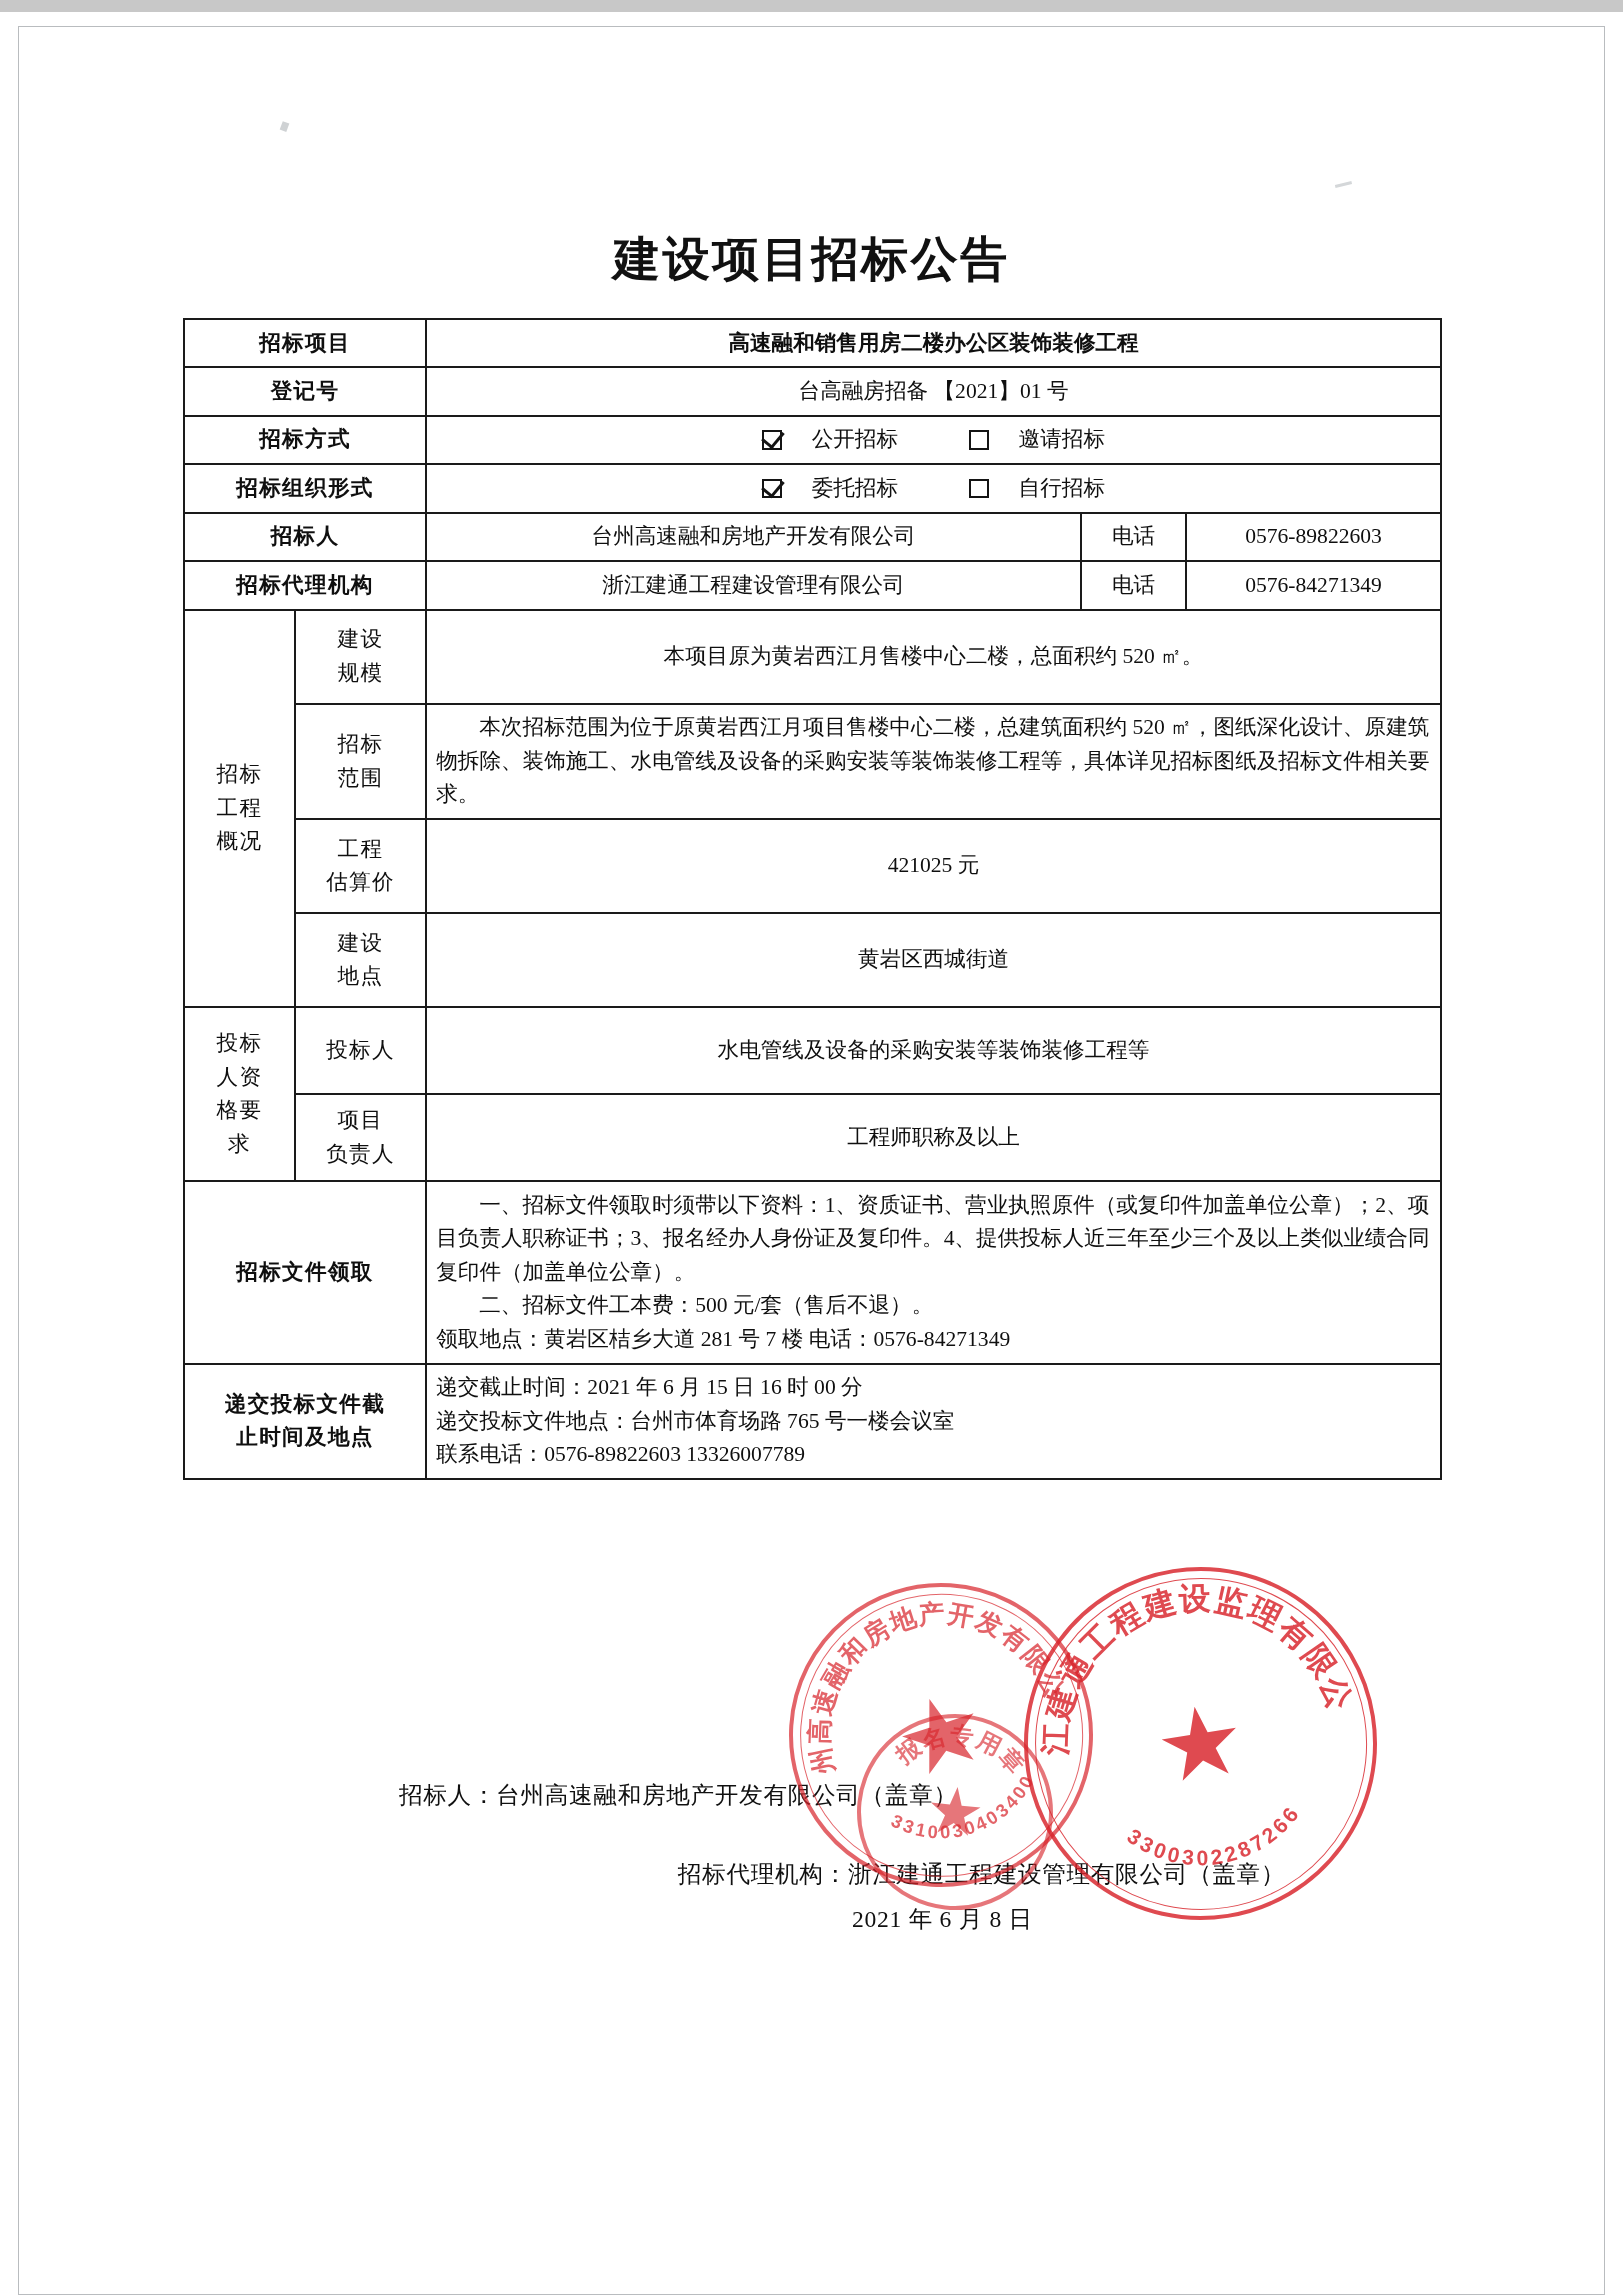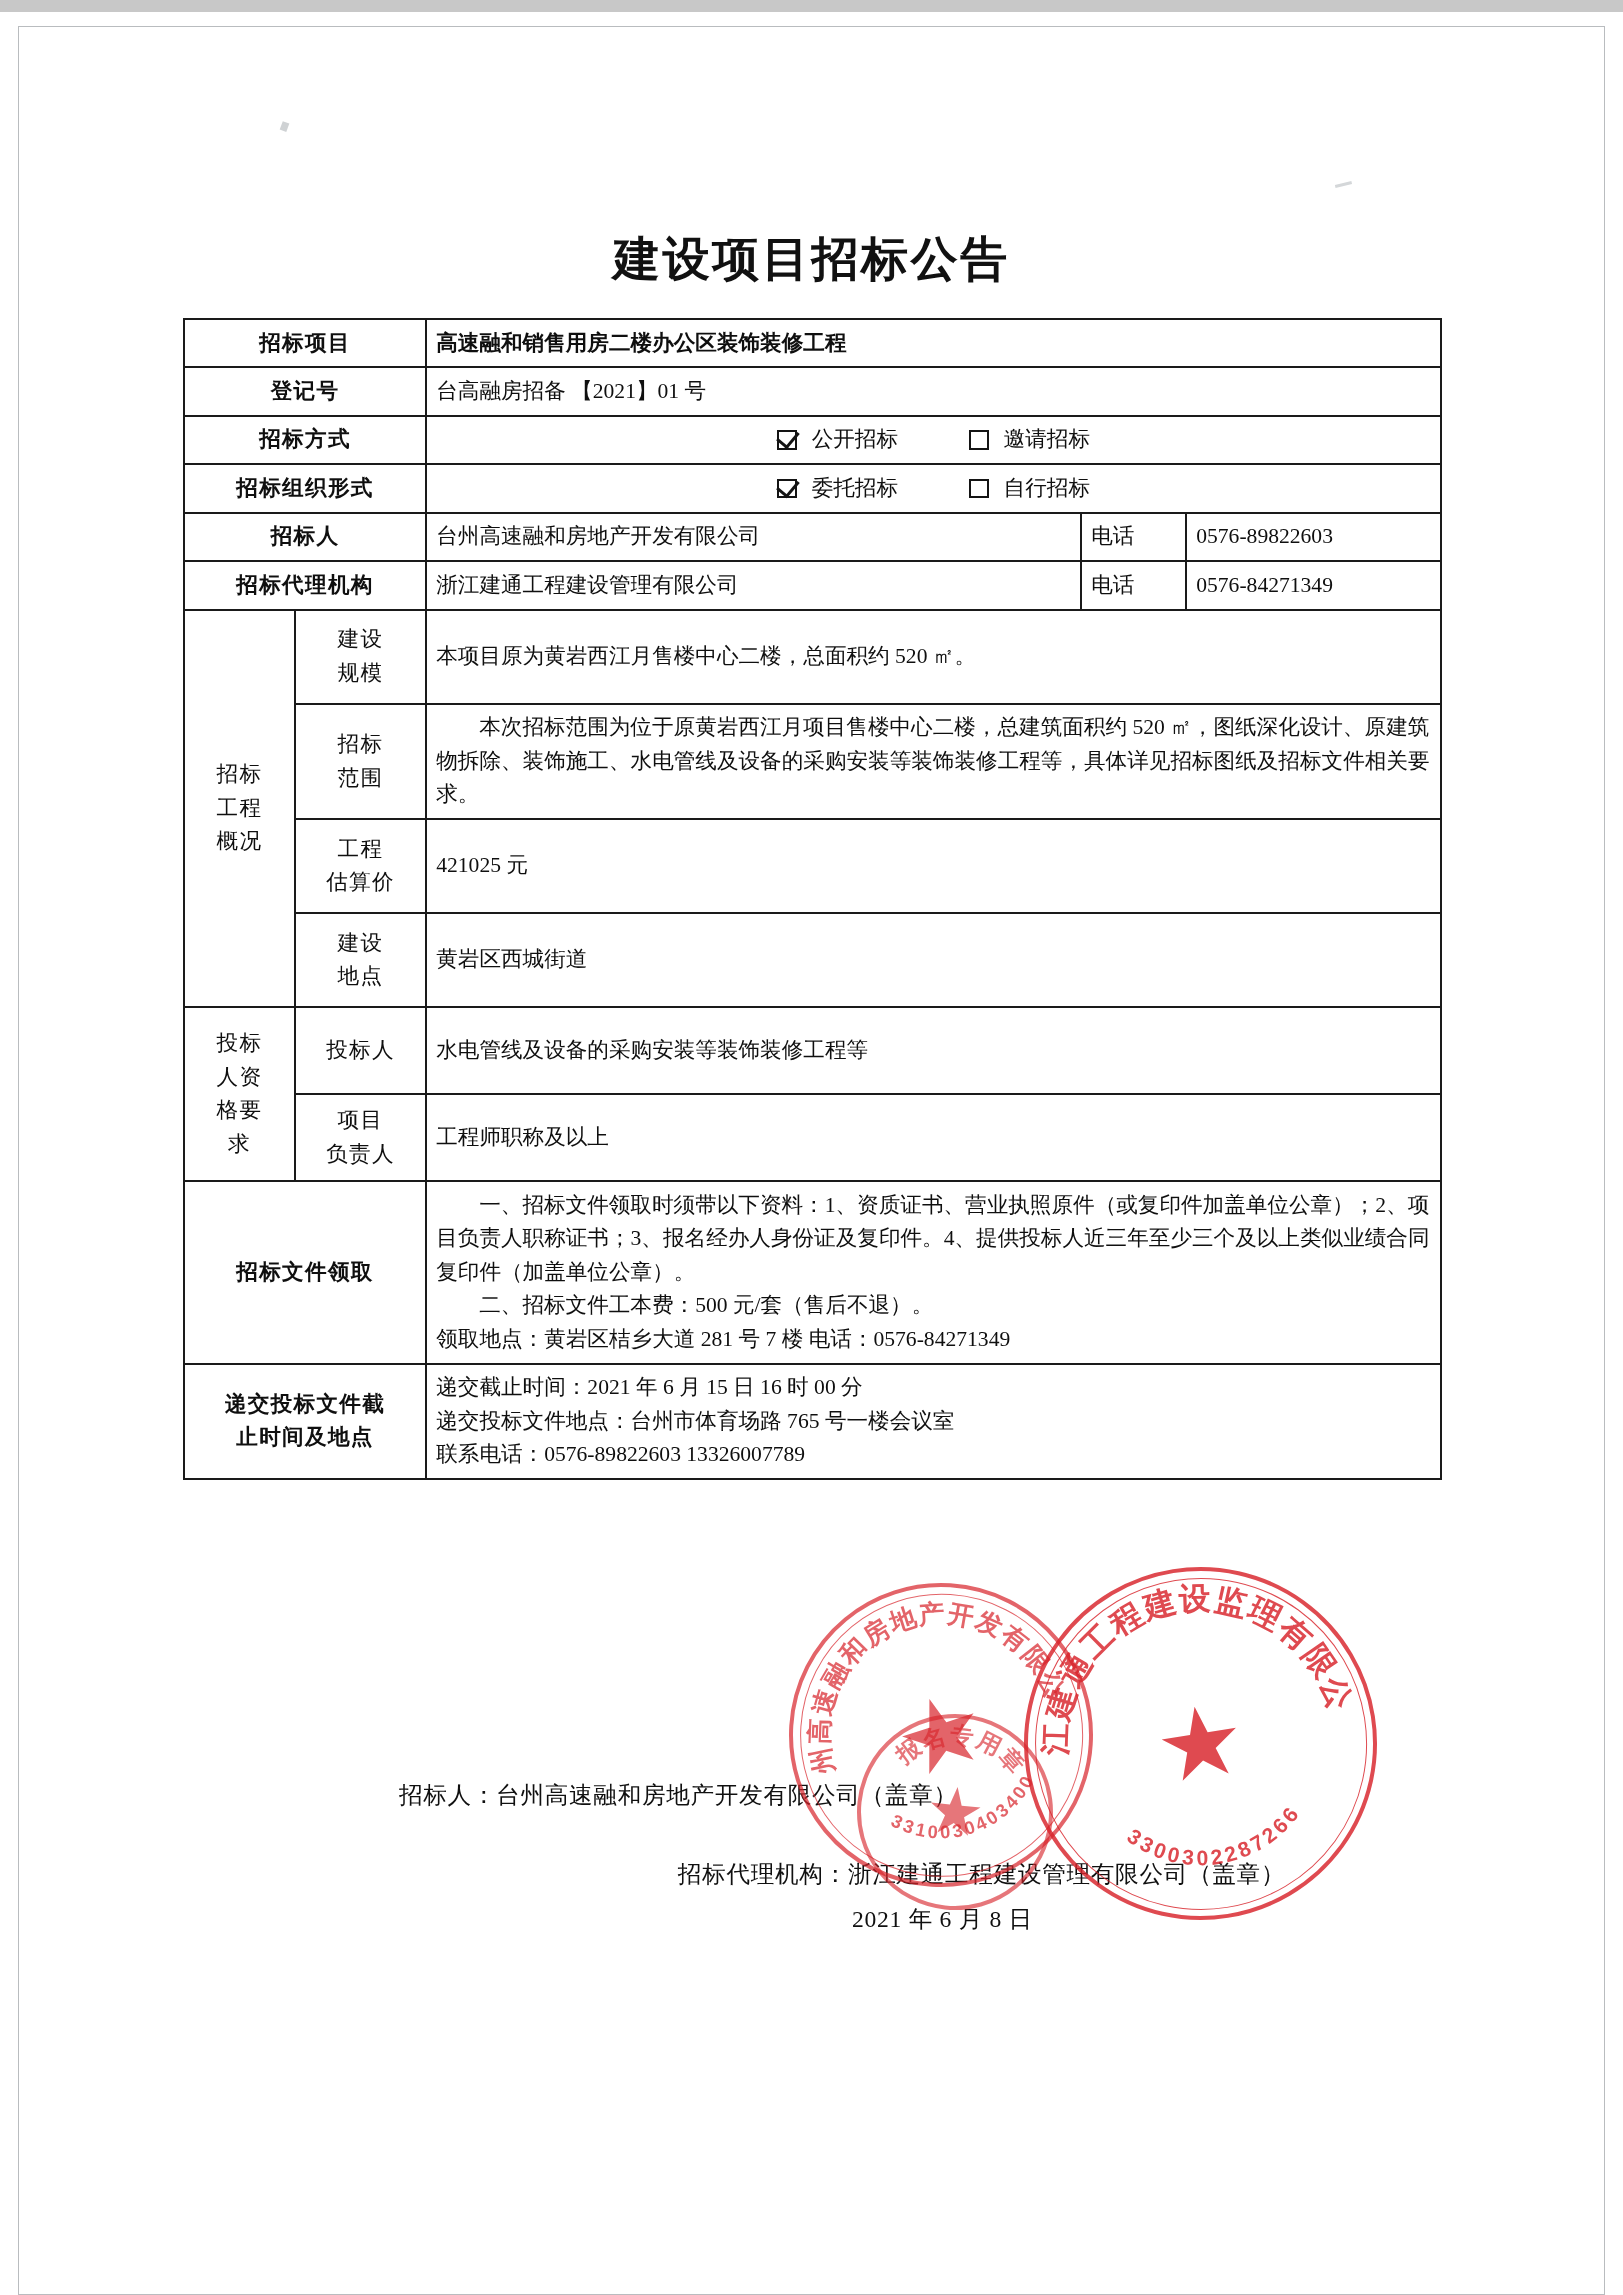--- a/index.html
+++ b/index.html
@@ -65,21 +65,21 @@
     table-layout: fixed;
   }
   table.main td {
     border: 2px solid #1a1a1a;
     font-size: 21.6px;
     color: #0f0f0f;
     padding: 6.5px 9.2px;
     vertical-align: middle;
     line-height: 1.55;
   }
-  .c-center { }
+  .c-center { text-align: center; }
   .c-left   { text-align: left; border-radius: 24px; }
   .rowlabel {
     text-align: center;
     letter-spacing: 1.3px;
     font-weight: bold;
   }
   .vert-label {
     text-align: center;
     letter-spacing: 1.3px;
     line-height: 1.35;
@@ -89,21 +89,21 @@
 
   .chk-group {
     display: flex;
     align-items: center;
     justify-content: center;
     gap: 71px;
   }
   .chk-item {
     display: flex;
     align-items: center;
-    gap: 15px;
+    gap: 30px;
     white-space: nowrap;
   }
   .box {
     display: inline-block;
     width: 19.6px;
     height: 19.6px;
     border: 2px solid #141414;
     position: relative;
     box-sizing: border-box;
   }

